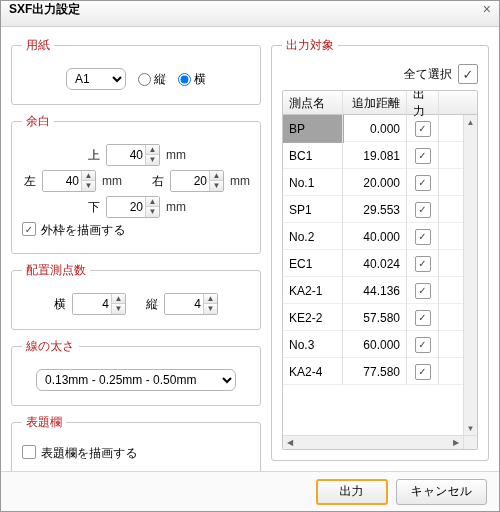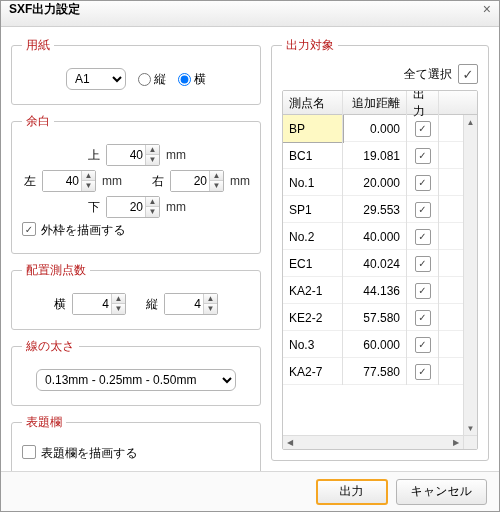--- a/index.html
+++ b/index.html
@@ -43,21 +43,21 @@
 .vscroll{position:absolute;top:24px;right:0;bottom:14px;width:14px;background:#f0f0f0;border-left:1px solid #ddd;display:flex;flex-direction:column;justify-content:space-between;align-items:center}
 .vscroll span{font-size:8px;color:#666;height:14px;display:flex;align-items:center}
 .hscroll{position:absolute;left:0;right:14px;bottom:0;height:14px;background:#f0f0f0;border-top:1px solid #ddd;display:flex;justify-content:space-between;align-items:center}
 .hscroll span{font-size:8px;color:#666;width:14px;text-align:center}
 .corner{position:absolute;right:0;bottom:0;width:14px;height:14px;background:#f0f0f0;border-left:1px solid #ddd;border-top:1px solid #ddd}
 .footer{position:absolute;bottom:0;left:0;right:0;height:40px;border-top:1px solid #d8d8d8;display:flex;justify-content:flex-end;align-items:center;gap:8px;padding:0 12px;background:#fafafa}
 .btn{height:26px;padding:0 14px;border:1px solid #b5b5b5;border-radius:3px;background:linear-gradient(#fefefe,#e9e9e9);cursor:pointer}
 .btn.primary{border:2px solid #f5a623;padding:0 22px}
 .paper-sel{width:60px}
 input[type=radio]{margin:0}
-.selected-cell{background:#fef9c3;outline:1px solid #aaa}
+.selected-cell{background:#a3a3a3;outline:1px solid #aaa}
 </style>
 </head>
 <body>
 
 <div class="dialog">
   <div class="titlebar">
     <span class="t">SXF出力設定</span>
     <span class="x">×</span>
   </div>
   <div class="body">
@@ -248,21 +248,21 @@
                 </div>
               </div>
               <div class="tr">
                 <div class="c1">No.3</div>
                 <div class="c2">60.000</div>
                 <div class="c3">
                   <span class="chkbox on"></span>
                 </div>
               </div>
               <div class="tr">
-                <div class="c1">KA2-7</div>
+                <div class="c1">KA2-4</div>
                 <div class="c2">77.580</div>
                 <div class="c3">
                   <span class="chkbox on"></span>
                 </div>
               </div>
             </div>
           <div class="vscroll">
               <span>▲</span>
               <span>▼</span>
             </div>

